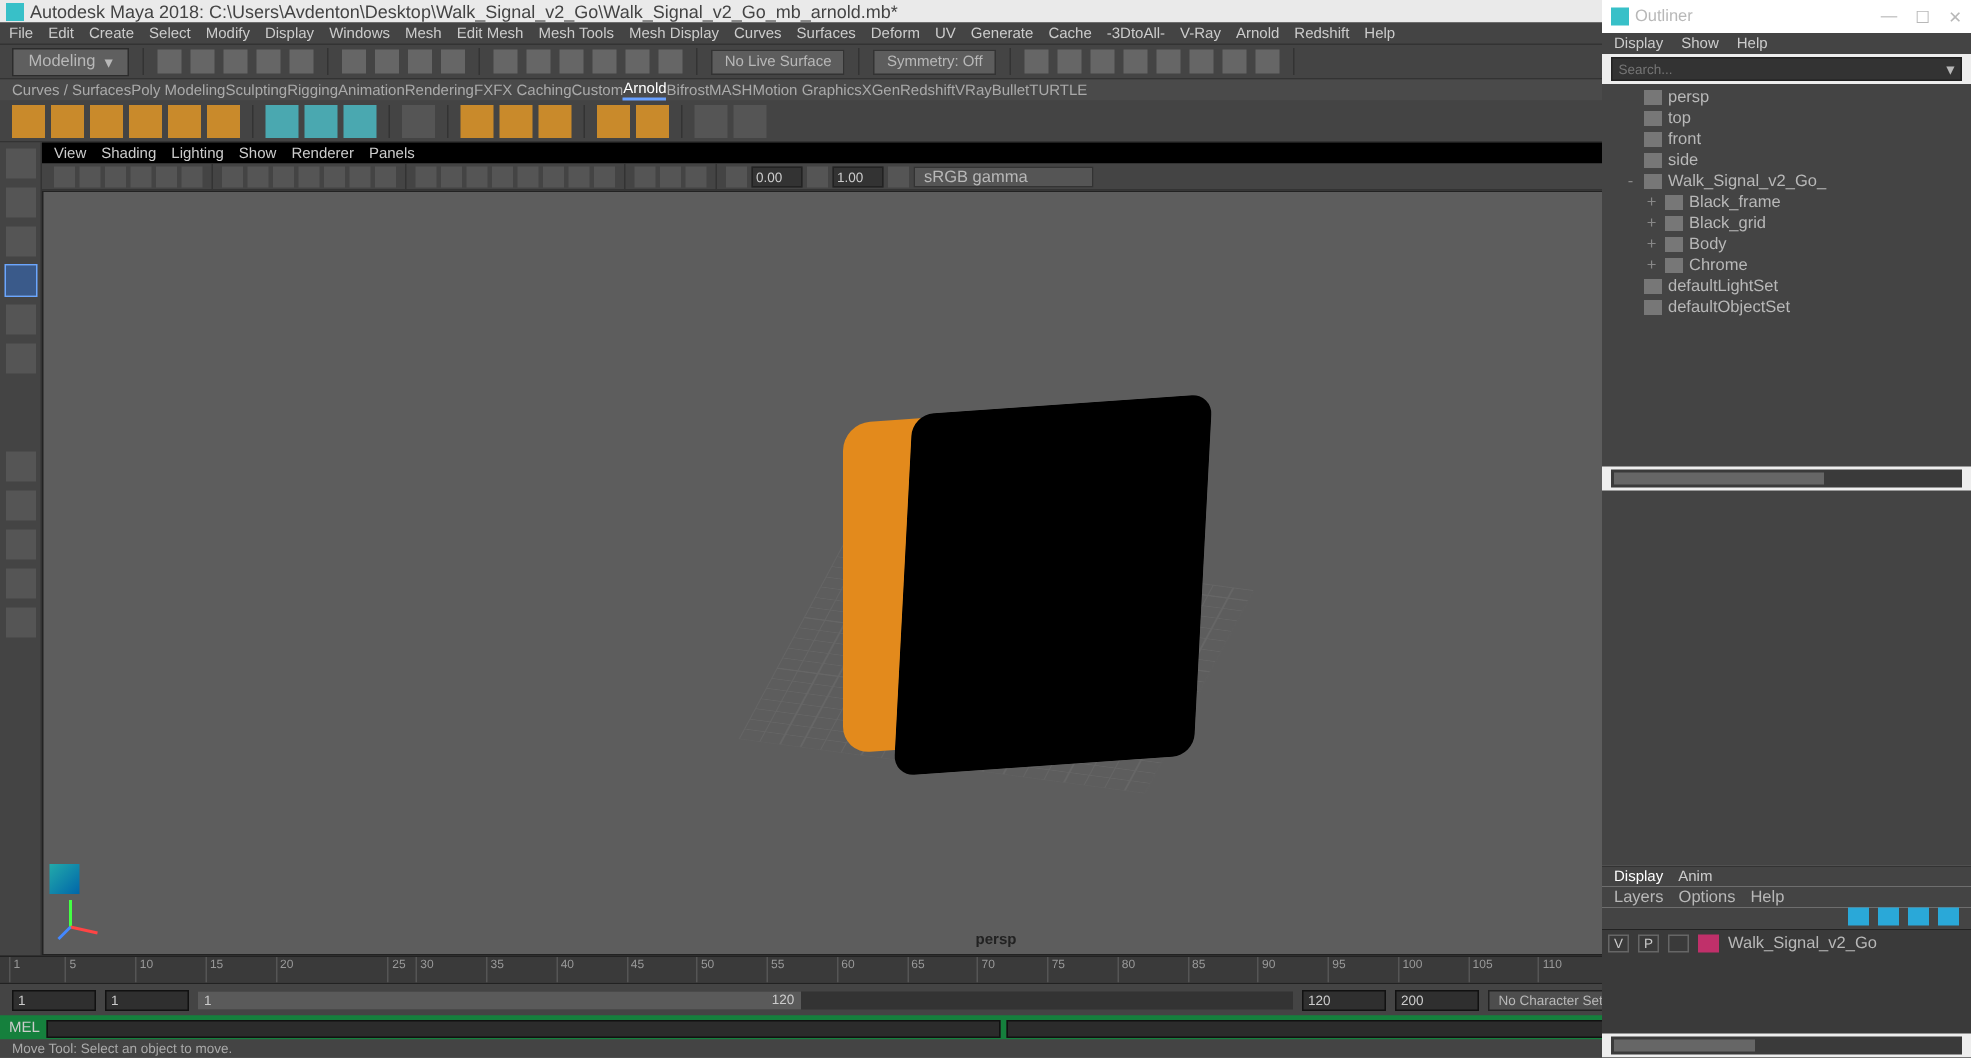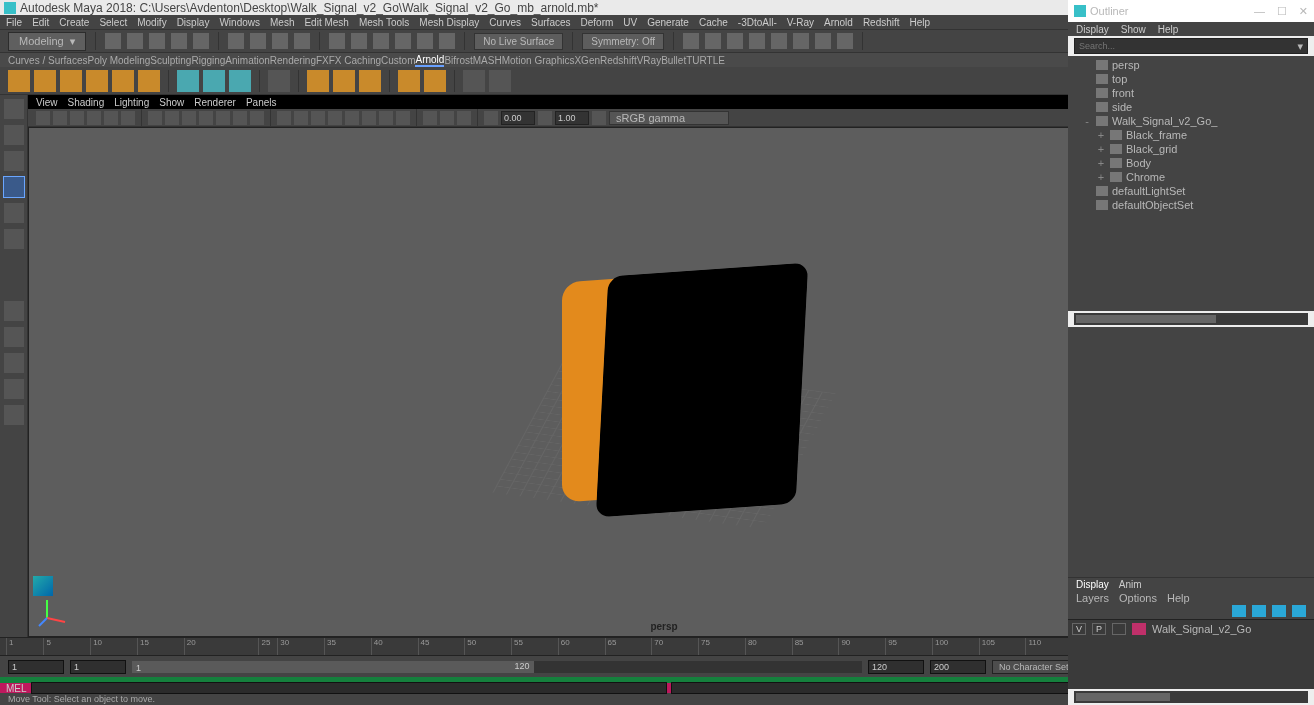--- a/index.html
+++ b/index.html
@@ -87,21 +87,21 @@
 .tl-ruler{flex:1;height:100%;background:#3a3a3a;position:relative;margin:0 6px;overflow:hidden}
 .tick{position:absolute;top:0;height:100%;border-left:1px solid #555;font-size:8px;color:#999;padding-left:2px}
 .tl-play{display:flex;gap:3px;padding:0 6px}
 .tl-play .ic{width:14px;height:14px;background:#555}
 .range-row{height:22px;background:#444;display:flex;align-items:center;gap:6px;padding:0 8px;border-top:1px solid #222}
 .range-row .fld{width:56px;height:14px;background:#2f2f2f;border:1px solid #111;font-size:9px;color:#ccc;padding:0 3px;display:flex;align-items:center}
 .range-slider{flex:1;height:12px;background:#333;position:relative}
 .range-slider .bar{position:absolute;left:0;top:0;height:100%;width:55%;background:#5a5a5a}
 .range-row .dd{background:#4d4d4d;border:1px solid #222;padding:0 6px;font-size:9px;height:14px;display:flex;align-items:center;min-width:90px}
 
-.mel-row{height:16px;background:#be185d;display:flex;align-items:center;gap:4px;padding:0 6px;border-top:6px solid #15803d}
+.mel-row{height:16px;background:#15803d;display:flex;align-items:center;gap:4px;padding:0 6px;border-top:1px solid #15803d}
 .mel-row .lbl{font-size:10px;color:#ccc}
 .mel-row input{flex:1;background:#2b2b2b;border:1px solid #111;height:12px;font-size:9px;color:#ccc;padding:0 3px}
 
 .help-line{height:12px;background:#444;font-size:9px;color:#aaa;padding:0 8px;display:flex;align-items:center}
 svg{overflow:visible}
 </style>
 </head>
 <body>
 
 <div class="title-bar">

